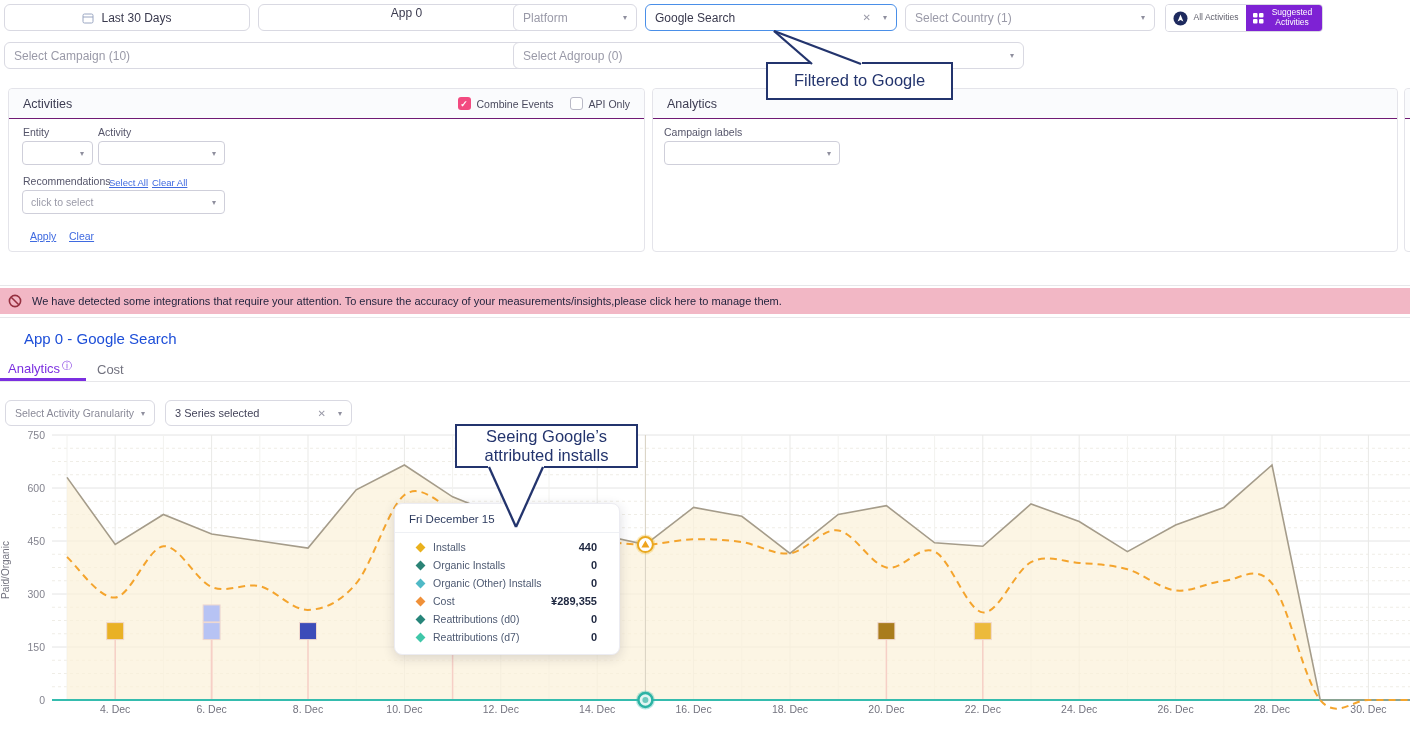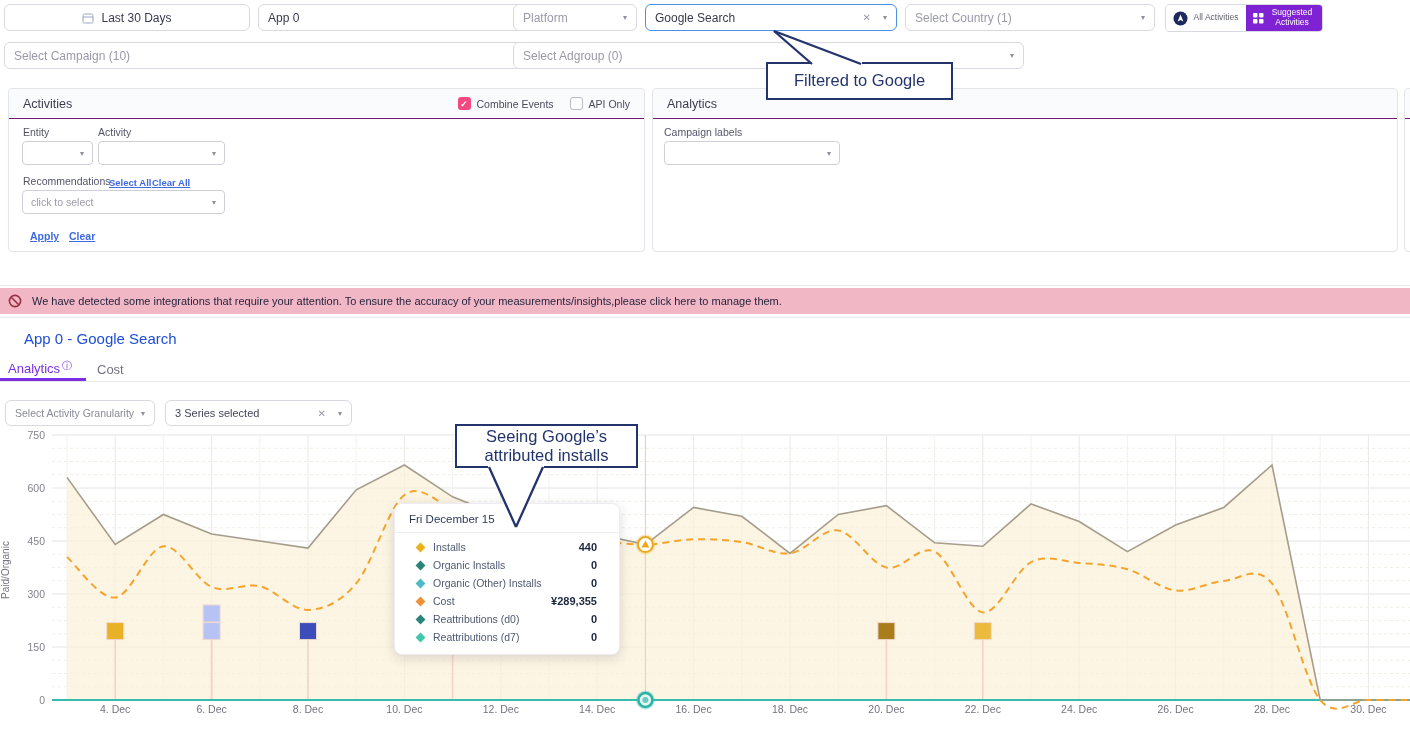--- a/index.html
+++ b/index.html
@@ -8,21 +8,21 @@
   .page{position:absolute;inset:0;background:#fff;}
 
   
   .sel{position:absolute;height:27px;box-sizing:border-box;border:1px solid #d9d9e2;border-radius:6px;
        background:#fff;display:flex;align-items:center;padding:0 9px;font-size:12px;color:#3a3a4e;justify-content:center;}
   .sel .ph{color:#9a9aa8;}
   .sel .caret{margin-left:auto;color:#8f8f9e;font-size:8px;padding-left:6px;}
   .sel .clear{color:#9a9aa8;font-size:10px;margin-left:auto;}
   .sel .clear + .caret{margin-left:0;padding-left:12px;}
   .f-date{left:4px;top:4px;width:246px;gap:7px;}
-  .f-app{left:258px;top:4px;width:297px;}
+  .f-app{left:258px;top:4px;width:297px;flex-direction:column;}
   .f-platform{left:513px;top:4px;width:124px;}
   .f-source{left:645px;top:4px;width:252px;border:1.5px solid #4a8fe8;}
   .f-country{left:905px;top:4px;width:250px;}
   .f-campaign{left:4px;top:42px;width:601px;}
   .f-adgroup{left:513px;top:42px;width:511px;}
 
   .toggle{position:absolute;left:1165px;top:4px;height:28px;display:flex;border:1px solid #d9d9e2;
           border-radius:4px;overflow:hidden;box-sizing:border-box;}
   .tg{display:flex;align-items:center;gap:5px;padding:0 7px;cursor:pointer;}
   .tg-all{background:#fff;}
@@ -41,21 +41,21 @@
   .chk-group{margin-left:auto;display:flex;gap:16px;align-items:center;}
   .chk{display:flex;gap:6px;align-items:center;font-size:10.5px;color:#4a4a5e;cursor:pointer;}
   .chk-box{width:13px;height:13px;border-radius:3px;box-sizing:border-box;display:flex;
            align-items:center;justify-content:center;flex:none;}
   .chk-on{background:#f24a80;color:#fff;font-size:9px;font-weight:700;}
   .chk-off{border:1.5px solid #b9b9c6;background:#fff;}
   .fld-label{position:absolute;font-size:10.5px;color:#55556a;}
   .mini{position:absolute;height:24px;border:1px solid #cfcfda;border-radius:4px;background:#fff;
         display:flex;align-items:center;padding:0 8px;font-size:10.5px;color:#9a9aa8;box-sizing:border-box;}
   .mini .caret{margin-left:auto;color:#8f8f9e;font-size:8px;}
-  .lnk{position:absolute;font-size:9.5px;color:#3f6ae0;text-decoration:underline;cursor:pointer;font-weight:bold;}
+  .lnk{position:absolute;font-size:9.5px;color:#3f6ae0;text-decoration:underline;cursor:pointer;}
   .lnk-lg{font-size:10.5px;}
 
   
   .hr{position:absolute;left:0;width:1410px;height:1px;background:#e7e7ea;}
   .alert{position:absolute;left:0;top:288px;width:1410px;height:26px;background:#f2b7c5;
          display:flex;align-items:center;padding:0 8px;box-sizing:border-box;}
   .alert-text{font-size:11px;color:#25253f;margin-left:10px;}
   .page-title{position:absolute;left:24px;top:330px;font-size:15px;color:#1d4ed8;}
   .tab-analytics{position:absolute;left:8px;top:361px;font-size:13px;color:#7b2fe0;font-weight:500;cursor:pointer;}
   .tab-info{font-size:10px;color:#7b2fe0;position:relative;top:-4px;margin-left:2px;}

